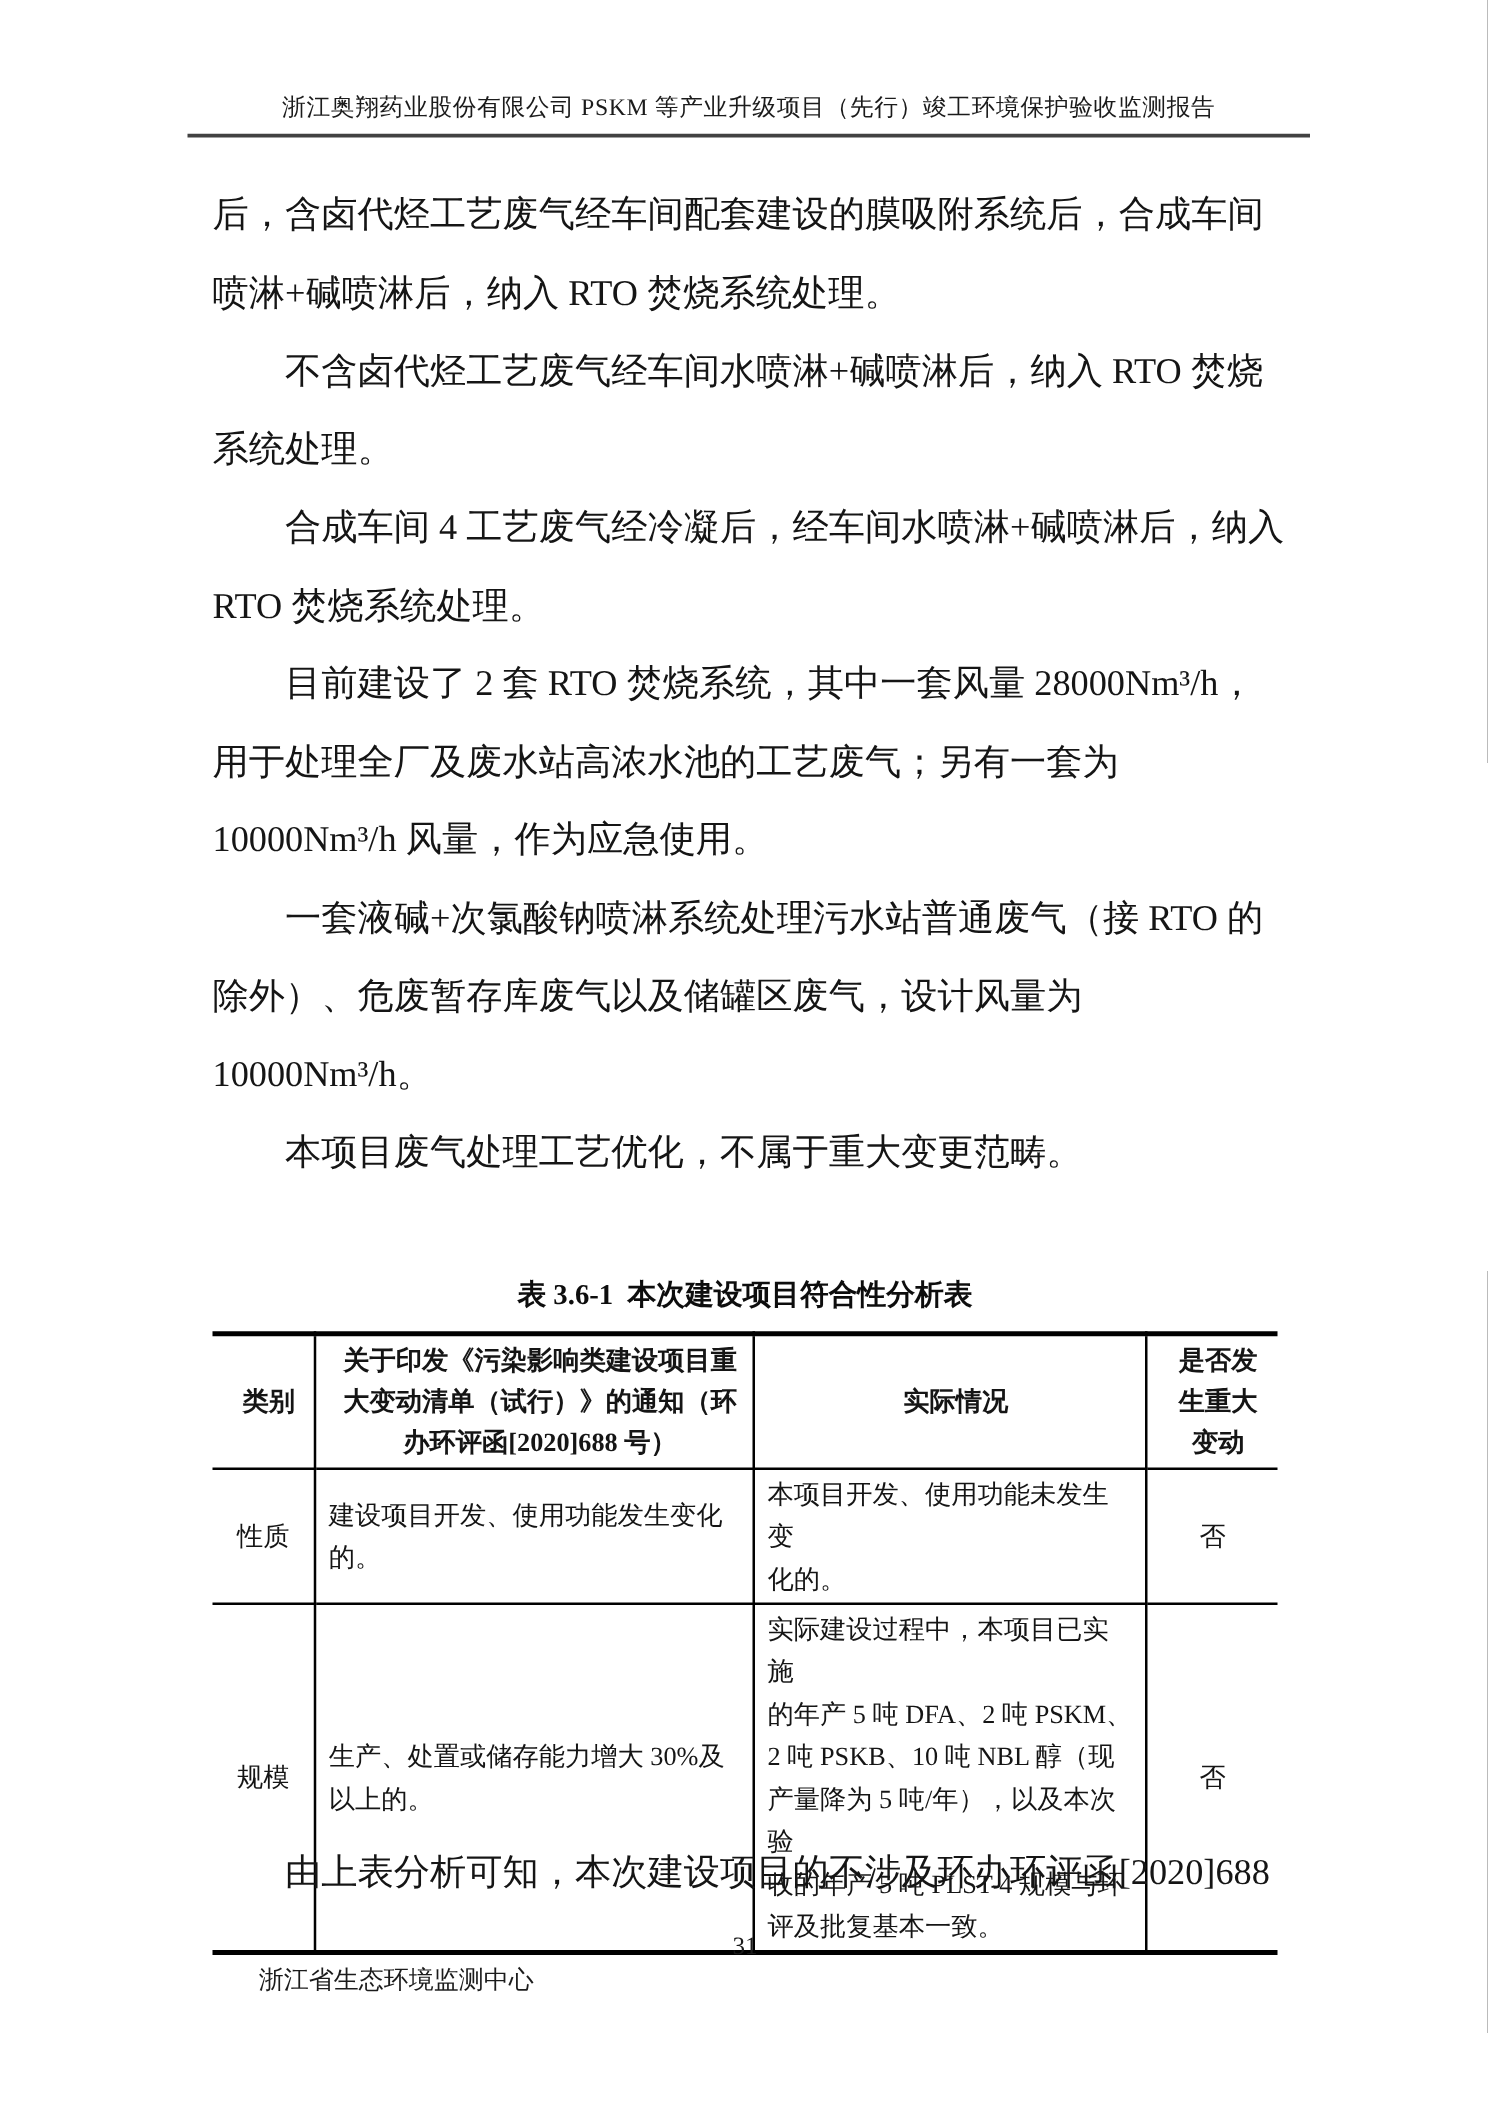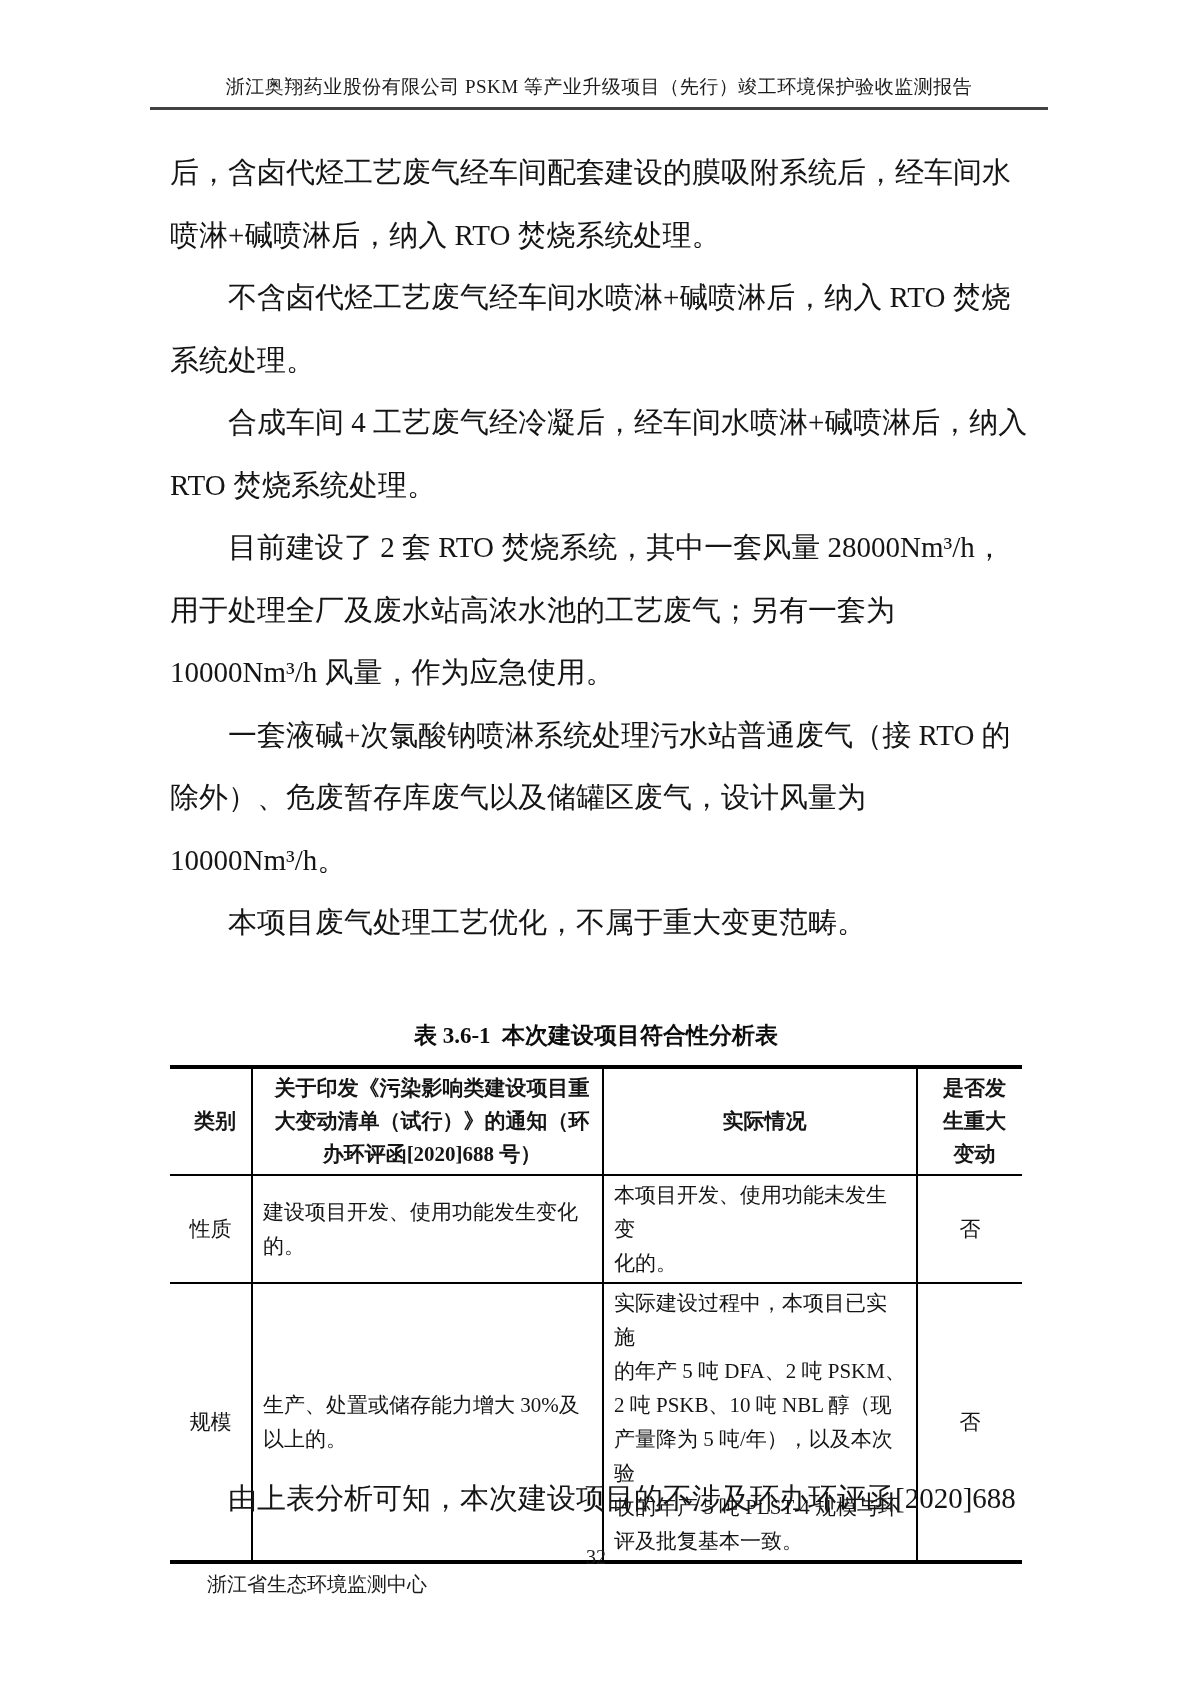--- a/index.html
+++ b/index.html
@@ -82,21 +82,21 @@
 </style>
 </head>
 <body>
 
 <div class="page">
 
   <div class="running-header">浙江奥翔药业股份有限公司 PSKM 等产业升级项目（先行）竣工环境保护验收监测报告</div>
   <div class="header-rule"></div>
 
   <div class="body-text">
-    <div class="bline">后，含卤代烃工艺废气经车间配套建设的膜吸附系统后，经车间水</div>
+    <div class="bline">后，含卤代烃工艺废气经车间配套建设的膜吸附系统后，合成车间</div>
     <div class="bline">喷淋+碱喷淋后，纳入 RTO 焚烧系统处理。</div>
     <div class="bline ind">不含卤代烃工艺废气经车间水喷淋+碱喷淋后，纳入 RTO 焚烧</div>
     <div class="bline">系统处理。</div>
     <div class="bline ind">合成车间 4 工艺废气经冷凝后，经车间水喷淋+碱喷淋后，纳入</div>
     <div class="bline">RTO 焚烧系统处理。</div>
     <div class="bline ind">目前建设了 2 套 RTO 焚烧系统，其中一套风量 28000Nm³/h，</div>
     <div class="bline">用于处理全厂及废水站高浓水池的工艺废气；另有一套为</div>
     <div class="bline">10000Nm³/h 风量，作为应急使用。</div>
     <div class="bline ind">一套液碱+次氯酸钠喷淋系统处理污水站普通废气（接 RTO 的</div>
     <div class="bline">除外）、危废暂存库废气以及储罐区废气，设计风量为</div>
@@ -144,15 +144,15 @@
 收的年产 5 吨 PLST-4 规模与环
 评及批复基本一致。</td>
       <td class="tc">否</td>
     </tr>
   </tbody>
     </table>
 
   <div class="closing">由上表分析可知，本次建设项目的不涉及环办环评函[2020]688</div>
 
   <div class="footer-org">浙江省生态环境监测中心</div>
-  <div class="page-number">32</div>
+  <div class="page-number">31</div>
 
 </div>
 
 </body></html>

